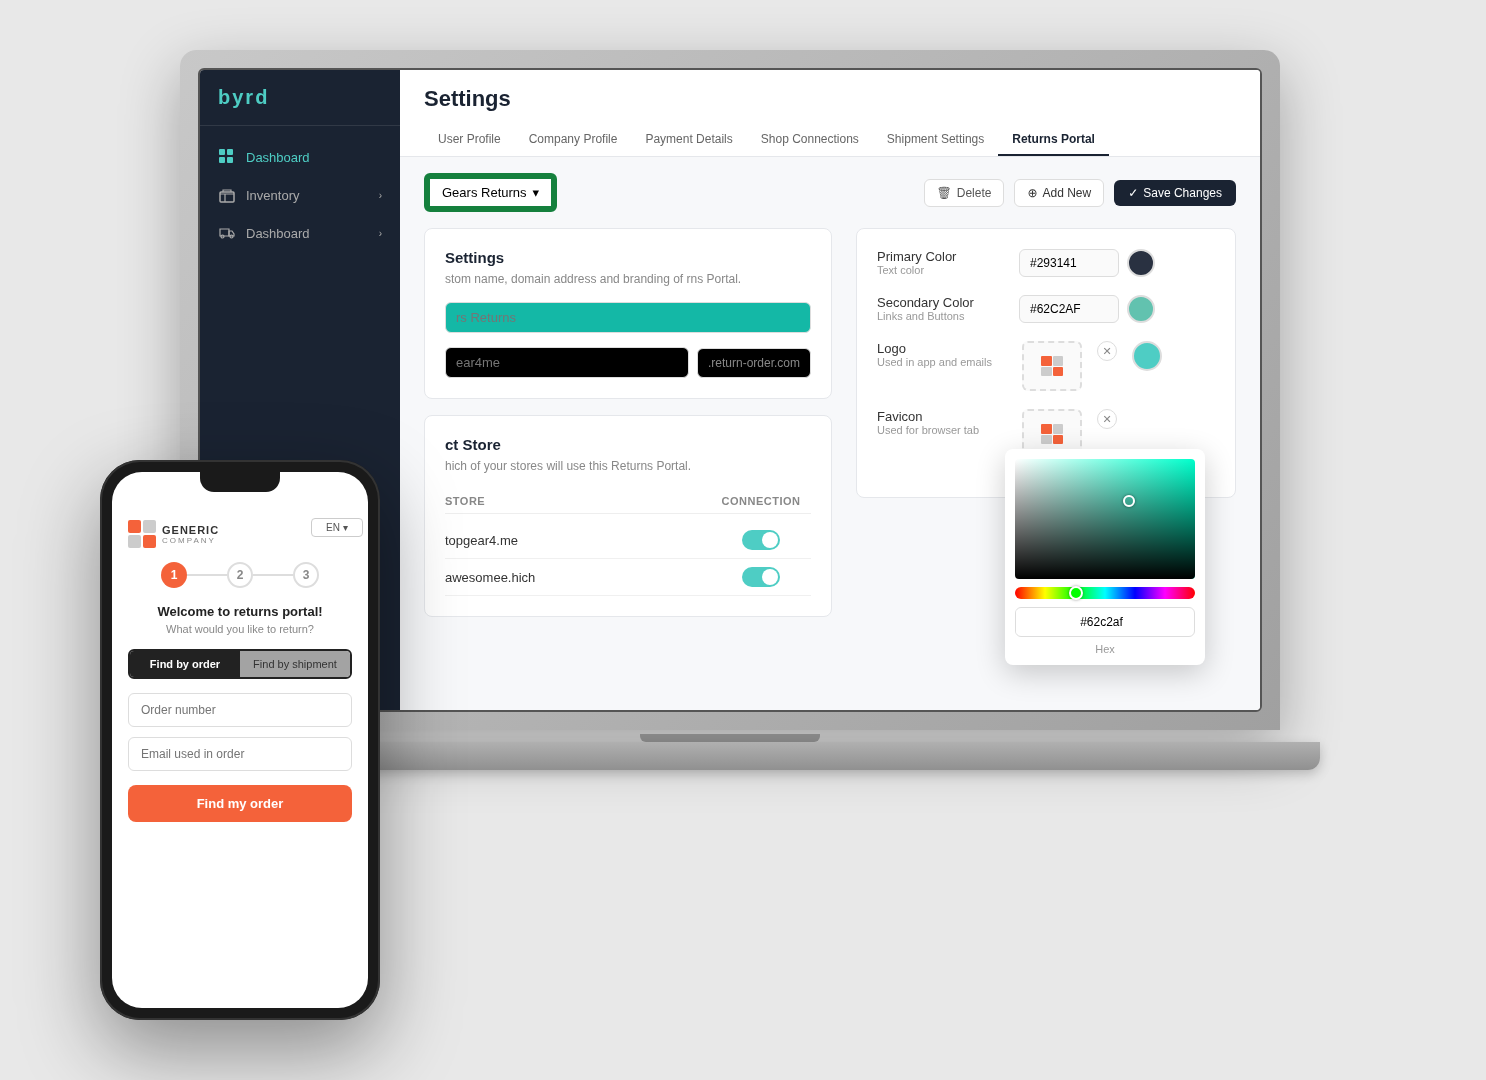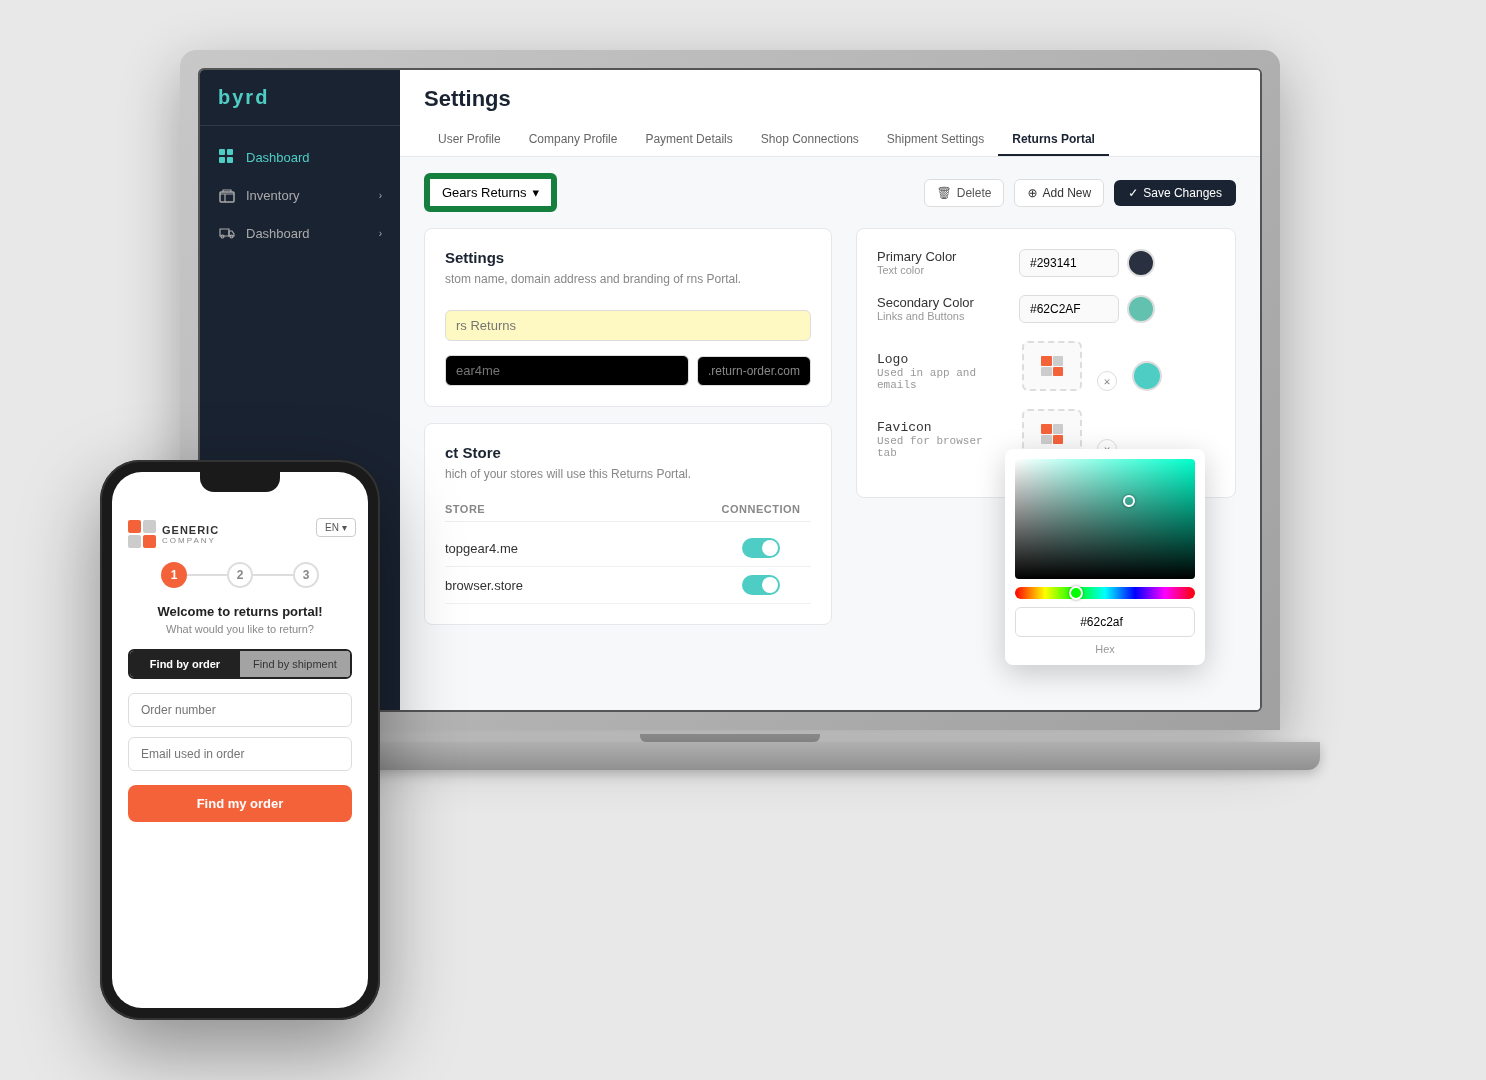--- a/index.html
+++ b/index.html
@@ -277,22 +277,21 @@
       margin-bottom: 14px;
     }
 
     .form-row input {
       width: 100%;
       padding: 7px 10px;
       border: 1px solid #ddd;
       border-radius: 6px;
       font-size: 13px;
       color: #333;
-      background: #fef9c3;
-      margin-top: 8px;
+      background: #14b8a6;
     }
 
     .domain-row {
       display: flex;
       align-items: center;
       gap: 8px;
     }
 
     .domain-row input {
       flex: 1;
@@ -453,24 +452,23 @@
 
     .color-format-label {
       font-size: 11px;
       color: #999;
       text-align: center;
     }
 
     
     .asset-row {
       display: flex;
-      align-items: flex-end;
+      align-items: flex-start;
       margin-bottom: 18px;
       gap: 15px;
-      font-family: Liberation Mono, monospace;
     }
 
     .asset-label-group {
       width: 130px;
     }
 
     .asset-upload-box {
       width: 60px;
       height: 50px;
       border: 2px dashed #ddd;
@@ -613,25 +611,25 @@
 
     .phone-content {
       padding: 40px 16px 16px;
       height: 100%;
       overflow: hidden;
     }
 
     .phone-lang-btn {
       position: absolute;
       top: 46px;
-      right: 12px;
+      right: 5px;
       display: flex;
       align-items: center;
       gap: 3px;
-      padding: 3px 8px;
+      padding: 3px 14px;
       border: 1px solid #ccc;
       border-radius: 4px;
       font-size: 10px;
       color: #555;
       background: white;
     }
 
     .phone-logo-area {
       display: flex;
       justify-content: flex-start;
@@ -904,21 +902,21 @@
                         <div class="col-store">STORE</div>
                         <div class="col-conn">CONNECTION</div>
                       </div>
                       <div class="store-row">
                         <div class="col-store">topgear4.me</div>
                         <div class="col-conn">
                           <div class="toggle"></div>
                         </div>
                       </div>
                       <div class="store-row">
-                        <div class="col-store">browser.store</div>
+                        <div class="col-store">awesomee.hich</div>
                         <div class="col-conn">
                           <div class="toggle"></div>
                         </div>
                       </div>
                     </div>
                   </div>
                 </div>
 
                 <div class="right-col">
                   <div class="settings-section" style="position:relative;">

